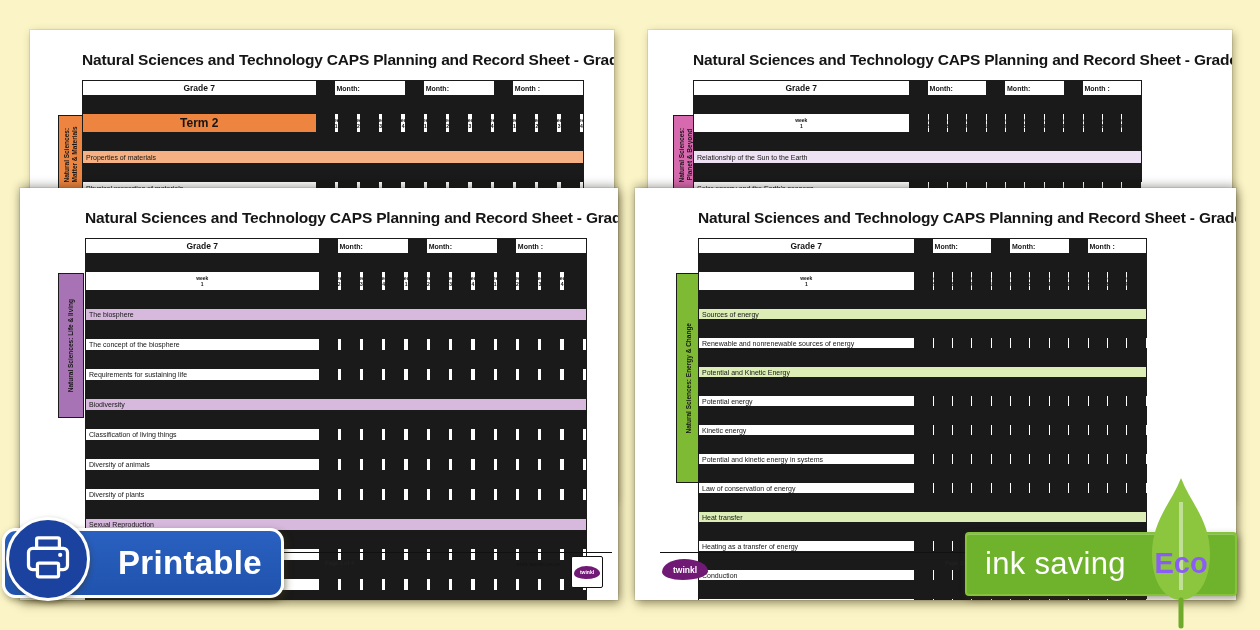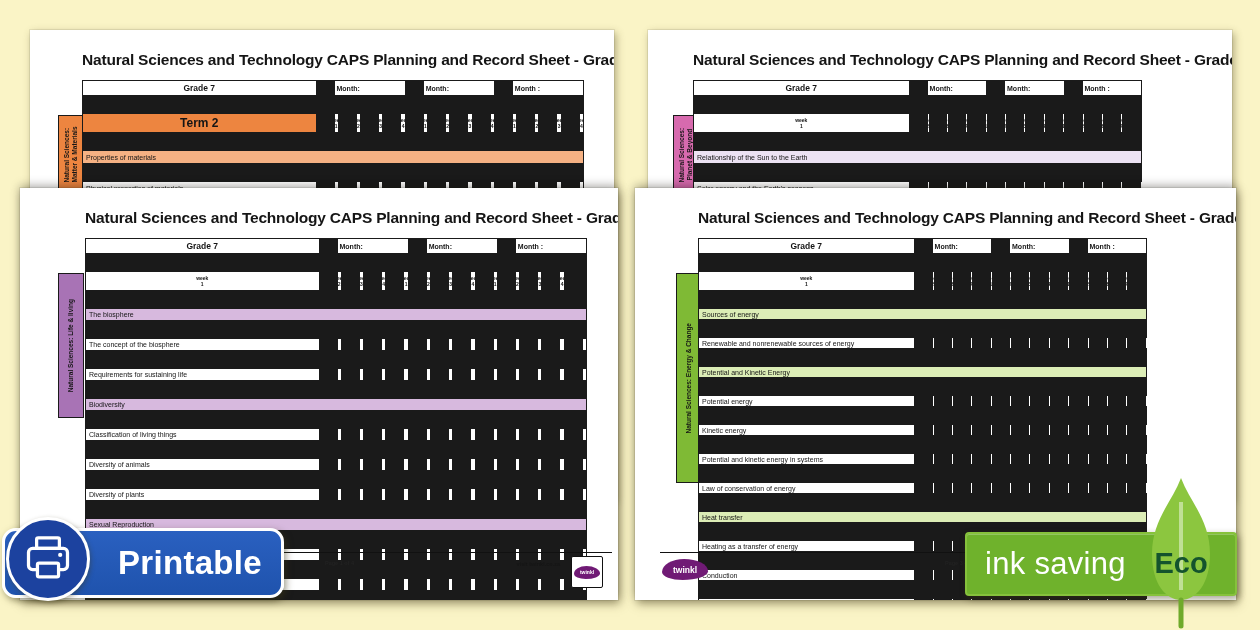--- a/index.html
+++ b/index.html
@@ -56,21 +56,21 @@
           color:#fff;font-size:33px;font-weight:700;letter-spacing:.3px;}
 
   
   .ecobanner{position:absolute;left:965px;top:532px;width:268px;height:60px;z-index:20;
              background:var(--ebanner);border:2px solid #86c23c;border-radius:4px;
              box-shadow:2px 3px 7px rgba(60,55,20,.45), inset 0 1px 0 rgba(255,255,255,.25);}
   .inklabel{position:absolute;left:18px;top:0;bottom:0;display:flex;align-items:center;
             color:#fff;font-size:31px;letter-spacing:.3px;}
   .ecoleaf{position:absolute;left:1146px;top:476px;width:70px;height:154px;z-index:21;}
   .ecolabel{position:absolute;left:1146px;top:547px;width:70px;text-align:center;z-index:22;
-            color:#14532d;font-size:29px;font-weight:700;}
+            color:#8b5cf6;font-size:29px;font-weight:700;}
 </style>
 </head>
 <body>
 
 <div class="stage" style="background: rgb(250, 244, 198);">
 
   <div class="page" id="p0" style="left: 30px; top: 30px; width: 584px; height: 470px; z-index: 1; --rowh: 12px; --gridl: 52px; --gridw: 500px; --namew: 46.5%; --stripl: 28px; --accent: #ed8540; --accent-light: #f5b183;">
     <div class="ptitle">Natural Sciences and Technology CAPS Planning and Record Sheet - Grade 7</div>
     <div class="strip" style="height: 77px;">
       <span>Natural Sciences: Matter &amp; Materials</span>

